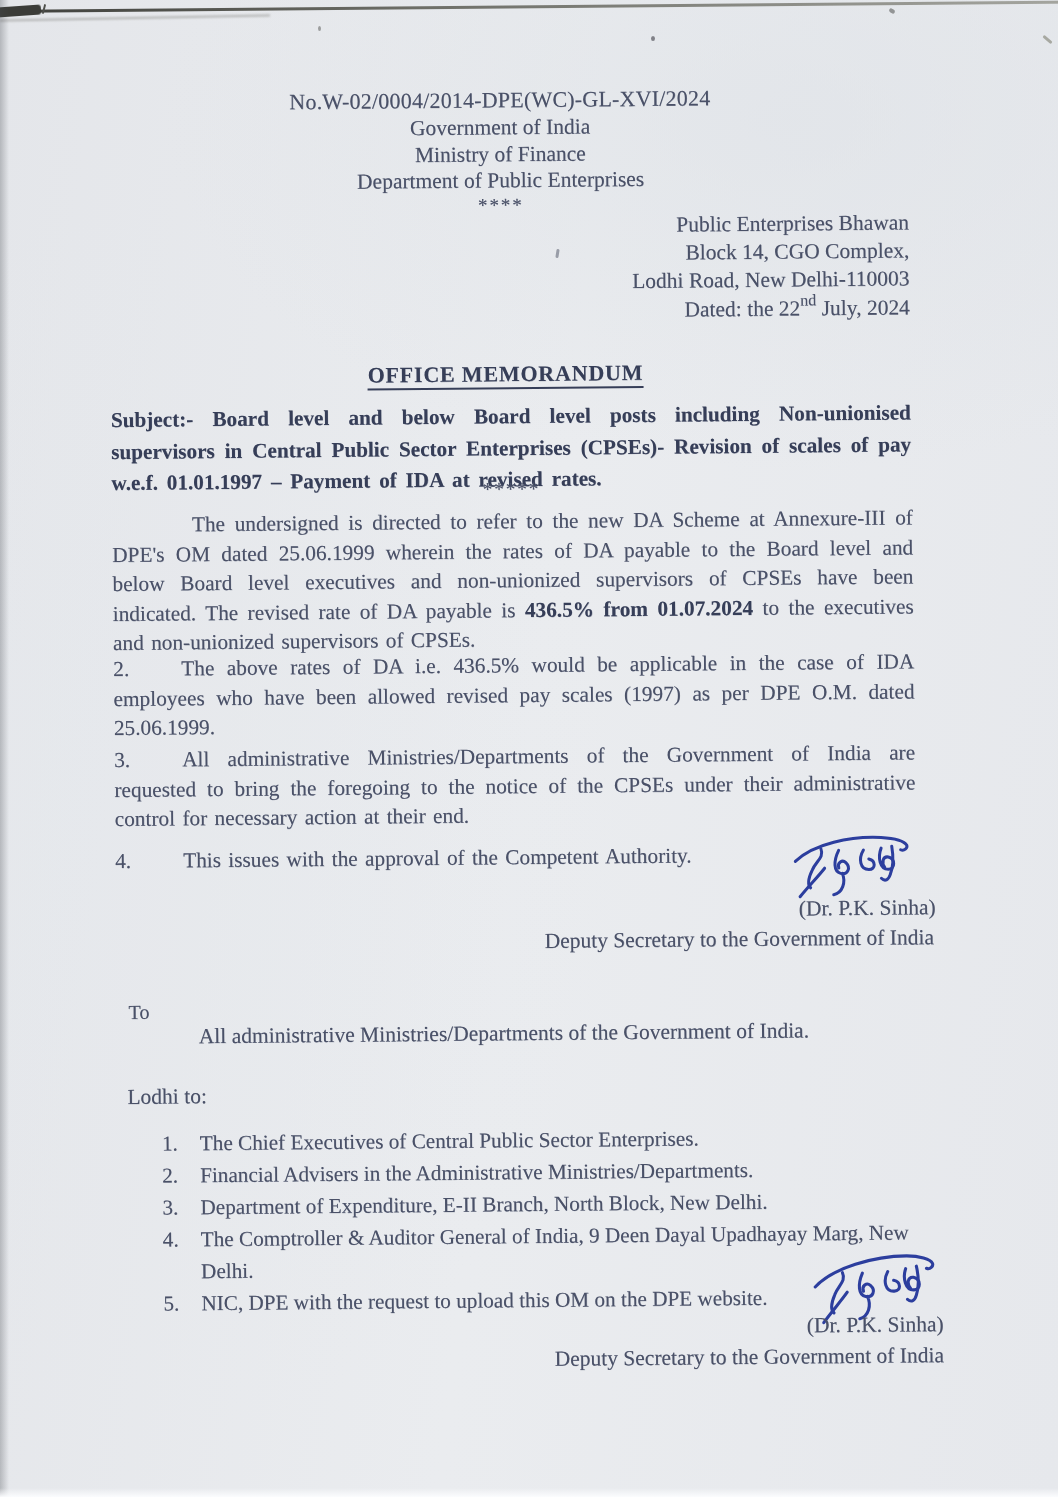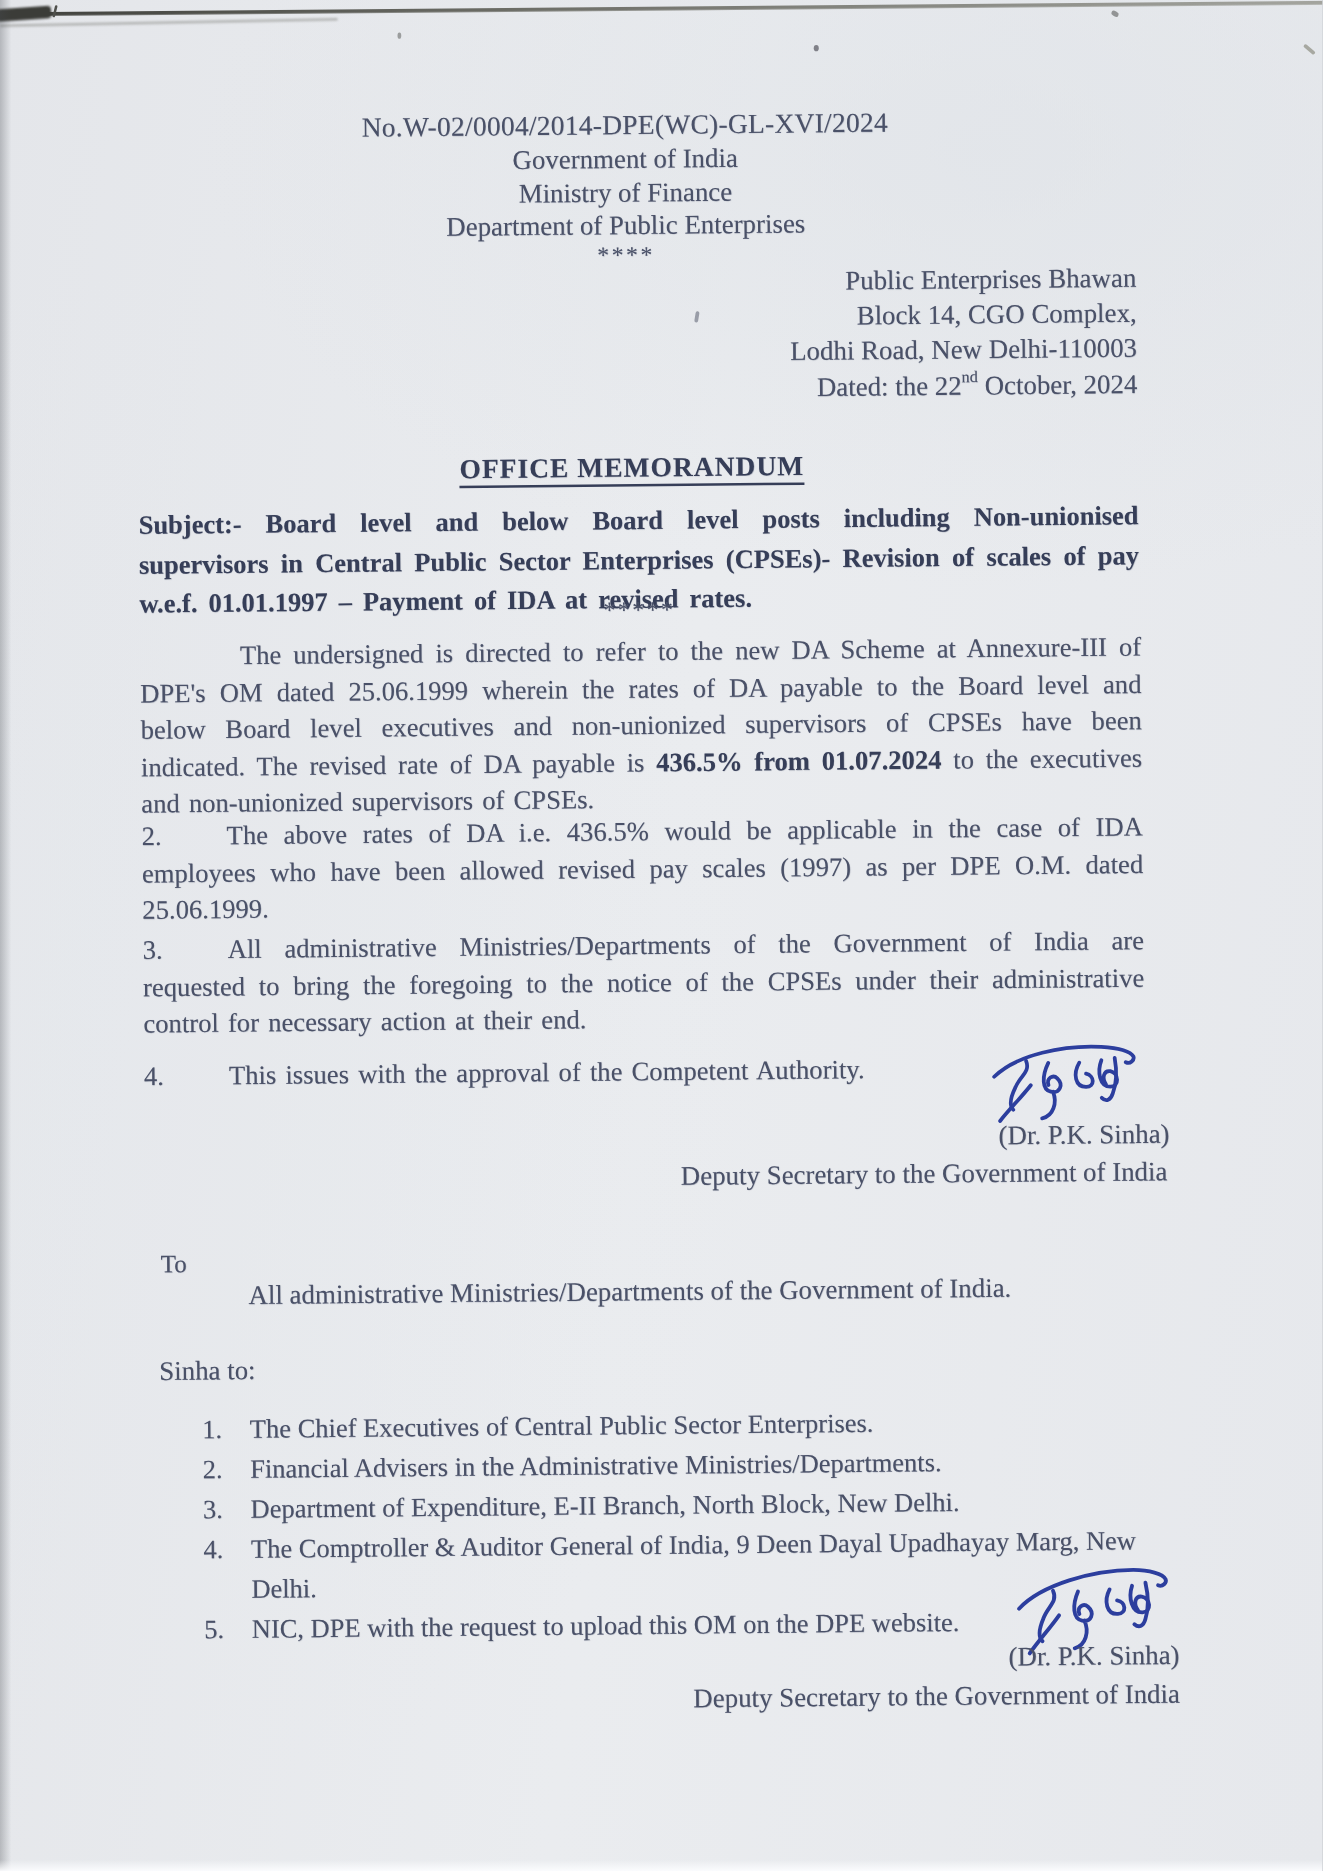--- a/index.html
+++ b/index.html
@@ -39,21 +39,21 @@
   
   .content{position:absolute;inset:0;transform:rotate(-0.55deg);transform-origin:529px 120px;
     text-shadow:0.3px 0.3px 0.6px rgba(72,80,104,.45);}
 
   .header{position:absolute;top:86px;left:0;right:58px;text-align:center;}
   .ref{font-size:22px;line-height:28px;letter-spacing:.2px;}
   .org{font-size:21.5px;line-height:26.5px;}
   .stars{font-size:19px;line-height:20px;letter-spacing:2px;margin-top:1px;}
 
   .address{position:absolute;top:212px;right:150px;text-align:right;font-size:21.5px;line-height:28.2px;}
-  .address sup{font-size:13px;line-height:0;position:relative;top:-1px;}
+  .address sup{font-size:16px;line-height:0;position:relative;top:-1px;}
 
   .title-wrap{position:absolute;top:361px;left:0;right:52px;text-align:center;}
   .title{font-size:22px;font-weight:bold;letter-spacing:.8px;color:var(--ink-bold,#394059);
     border-bottom:2px solid var(--ink-bold,#394059);padding-bottom:1px;}
 
   .subject{position:absolute;top:401px;left:108px;width:800px;font-size:21.2px;font-weight:bold;
     line-height:31.5px;text-align:justify;word-spacing:3.5px;color:var(--ink-bold,#394059);}
   .stars-sub{position:absolute;top:478px;left:108px;width:800px;text-align:center;}
 
   .bodytext{font-size:21.3px;line-height:29.6px;text-align:justify;word-spacing:2px;}
@@ -107,21 +107,21 @@
       <div class="org">Government of India</div>
       <div class="org">Ministry of Finance</div>
       <div class="org">Department of Public Enterprises</div>
       <div class="stars">****</div>
     </div>
 
     <div class="address">
       <div>Public Enterprises Bhawan</div>
       <div>Block 14, CGO Complex,</div>
       <div>Lodhi Road, New Delhi-110003</div>
-      <div><span>Dated: the 22</span><sup>nd</sup><span> October, 2024</span></div>
+      <div><span>Dated: the 22</span><sup>nd</sup><span> July, 2024</span></div>
     </div>
 
     <div class="title-wrap">
       <span class="title">OFFICE MEMORANDUM</span>
     </div>
 
     <p class="subject">Subject:- Board level and below Board level posts including Non-unionised supervisors in Central Public Sector Enterprises (CPSEs)- Revision of scales of pay w.e.f. 01.01.1997 – Payment of IDA at revised rates.</p>
     <div class="stars stars-sub">*****</div>
 
     <p class="bodytext para1"><span>The undersigned is directed to refer to the new DA Scheme at Annexure-III of DPE's OM dated 25.06.1999 wherein the rates of DA payable to the Board level and below Board level executives and non-unionized supervisors of CPSEs have been indicated. The revised rate of DA payable is </span><b>436.5% from 01.07.2024</b><span> to the executives and non-unionized supervisors of CPSEs.</span></p>
@@ -140,21 +140,21 @@
       <path d="M84 22 C 78 32, 80 44, 90 44 C 98 44, 98 34, 90 32"></path>
       <path d="M104 20 C 100 30, 102 44, 112 44 C 120 44, 120 32, 112 30 C 106 29, 104 36, 108 42"></path>
       <path d="M116 18 C 118 30, 118 40, 114 50 C 112 56, 108 58, 104 54"></path>
     </svg>
     <div class="sig-name n1">(Dr. P.K. Sinha)</div>
     <div class="sig-title t1">Deputy Secretary to the Government of India</div>
 
     <div class="to-label">To</div>
     <div class="to-text">All administrative Ministries/Departments of the Government of India.</div>
 
-    <div class="copy-label">Sinha to:</div>
+    <div class="copy-label">Lodhi to:</div>
 
     <ol class="copy-list">
       <li><span class="lnum">1.</span><span>The Chief Executives of Central Public Sector Enterprises.</span></li>
       <li><span class="lnum">2.</span><span>Financial Advisers in the Administrative Ministries/Departments.</span></li>
       <li><span class="lnum">3.</span><span>Department of Expenditure, E-II Branch, North Block, New Delhi.</span></li>
       <li><span class="lnum">4.</span><span>The Comptroller &amp; Auditor General of India, 9 Deen Dayal Upadhayay Marg, New Delhi.</span></li>
       <li><span class="lnum">5.</span><span>NIC, DPE with the request to upload this OM on the DPE website.</span></li>
     </ol>
 
     <svg class="sig-svg sig2-svg signature" viewBox="0 0 140 84" aria-hidden="true">

